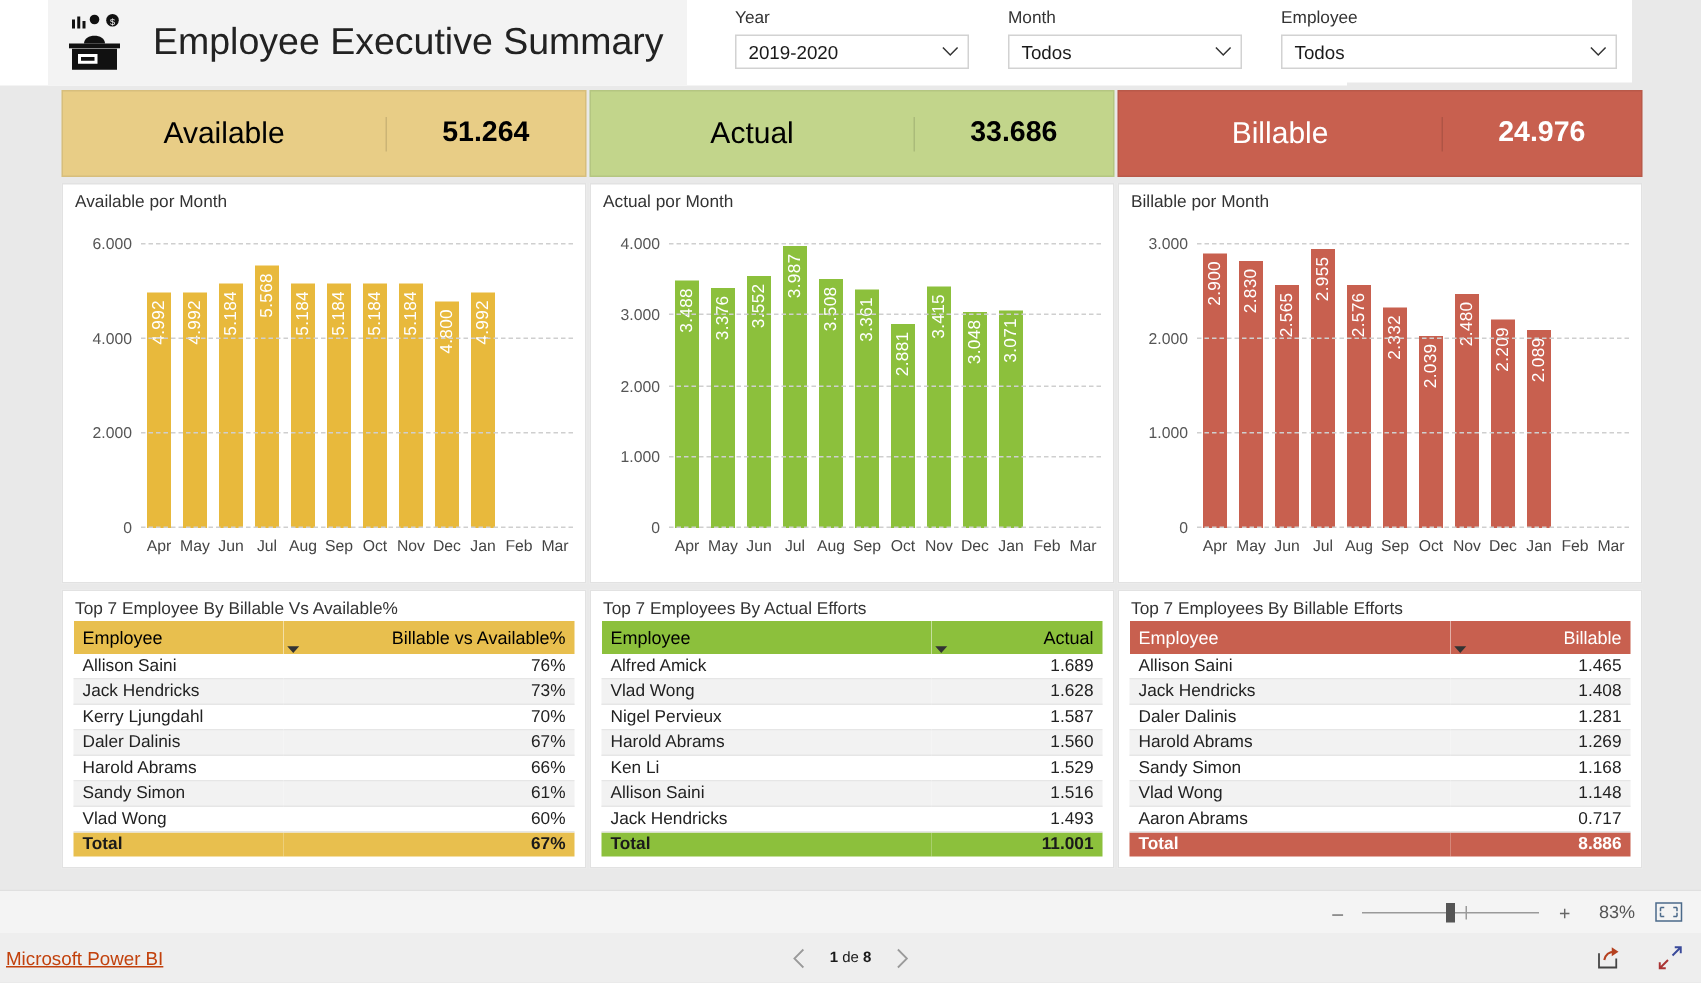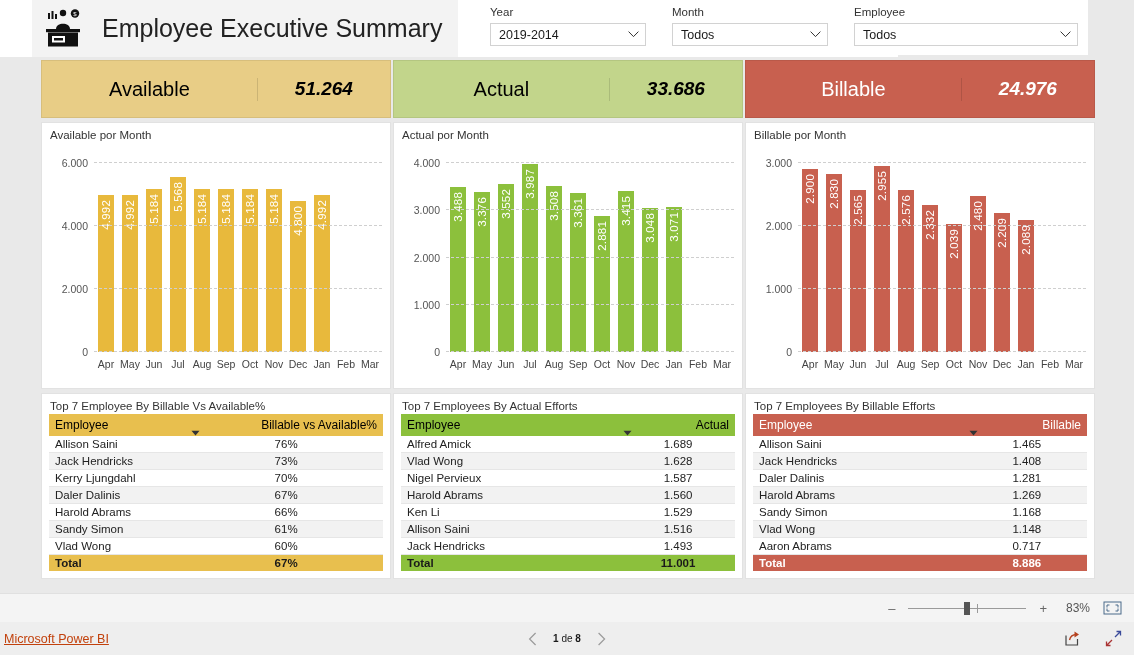--- a/index.html
+++ b/index.html
@@ -41,21 +41,21 @@
 
   
   .col { position: absolute; top: 60px; width: 350px; }
   .kpi {
     height: 58px; display: flex; align-items: center; border: 1px solid rgba(0,0,0,.07);
   }
   .kpi-name {
     flex: 0 0 62%; text-align: center; font-size: 20px;
     border-right: 1px solid rgba(0,0,0,.12);
   }
-  .kpi-val { flex: 1; text-align: center; font-size: 19px; font-weight: 600; font-style: italic; }
+  .kpi-val { flex: 1; text-align: center; font-size: 19px; font-weight: 600; }
 
   .panel {
     background: #ffffff; border: 1px solid #e2e2e2; margin-top: 4px;
     position: relative;
   }
   .panel-title {
     font-size: 11.5px; color: #333; padding: 6px 0 2px 8px;
   }
 
   
@@ -96,21 +96,21 @@
   
   .tbl { width: 100%; border-collapse: collapse; font-size: 11.5px; }
   .tbl th {
     font-weight: 400; font-size: 12px; padding: 4px 6px; height: 21px;
     text-align: left; position: relative;
   }
   .tbl th.num { text-align: right; }
   .tbl td {
     padding: 2px 6px; height: 16.5px; color: #222; border-bottom: 1px solid #e6e6e6;
   }
-  .tbl td.num { text-align: center; }
+  .tbl td.num { text-align: right; }
   .tbl tr.alt td { background: #f2f2f2; }
   .tbl tr.total td { font-weight: bold; border-bottom: none; }
   .sortarrow {
     position: absolute; left: 2px; bottom: 0px; width: 9px; height: 6px;
   }
   .tblwrap { padding: 0 7px 7px 7px; }
 
   
   .statusbar {
     position: absolute; left: 0; bottom: 33px; width: 1134px; height: 29px;
@@ -166,21 +166,21 @@
         <rect x="6" y="24.5" width="30" height="14" fill="#111"></rect>
         <rect x="10" y="28" width="13" height="6.5" fill="#fff"></rect>
         <rect x="12" y="30" width="9" height="2.5" fill="#111"></rect>
       </svg>
       <div class="title-text">Employee Executive Summary</div>
     </div>
 
     <div class="slicer" style="left:478px; width:178px;">
       <div class="slicer-label">Year</div>
       <div class="slicer-box">
-        <span class="slicer-value">2019-2014</span>
+        <span class="slicer-value">2019-2020</span>
         <svg class="chev" viewBox="0 0 11 7">
           <path d="M0.6 0.6 L5.5 5.6 L10.4 0.6" fill="none" stroke="#333" stroke-width="1"></path>
         </svg>
       </div>
     </div>
 
     <div class="slicer" style="left:660px; width:178px;">
       <div class="slicer-label">Month</div>
       <div class="slicer-box">
         <span class="slicer-value">Todos</span>

